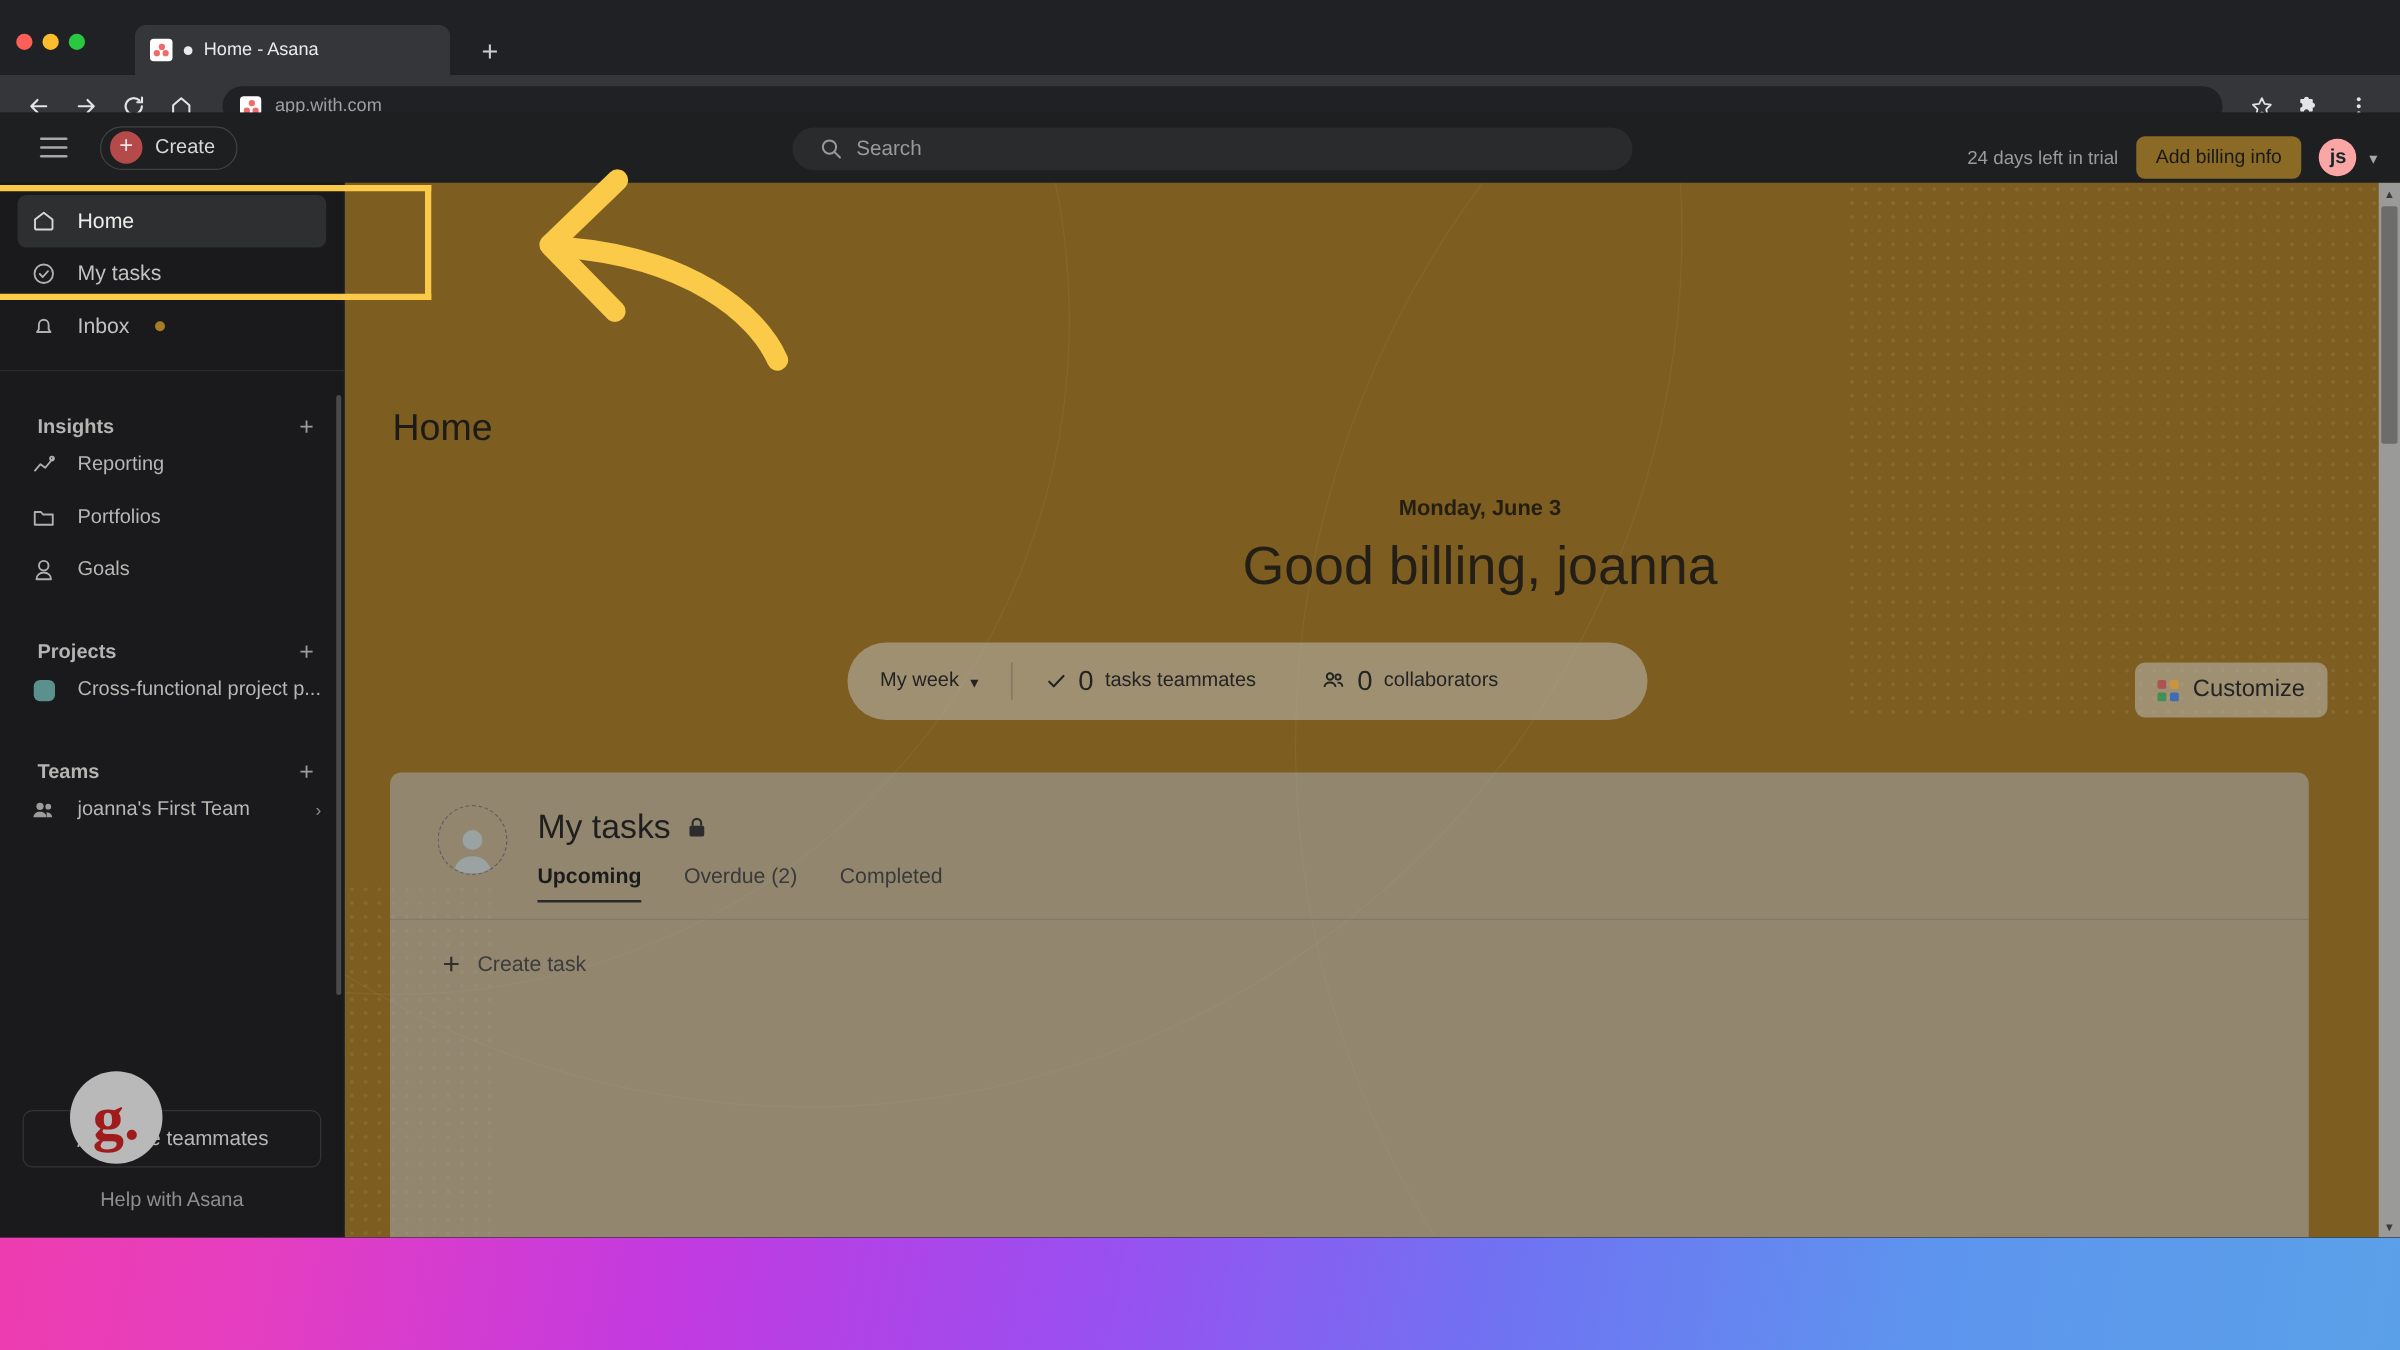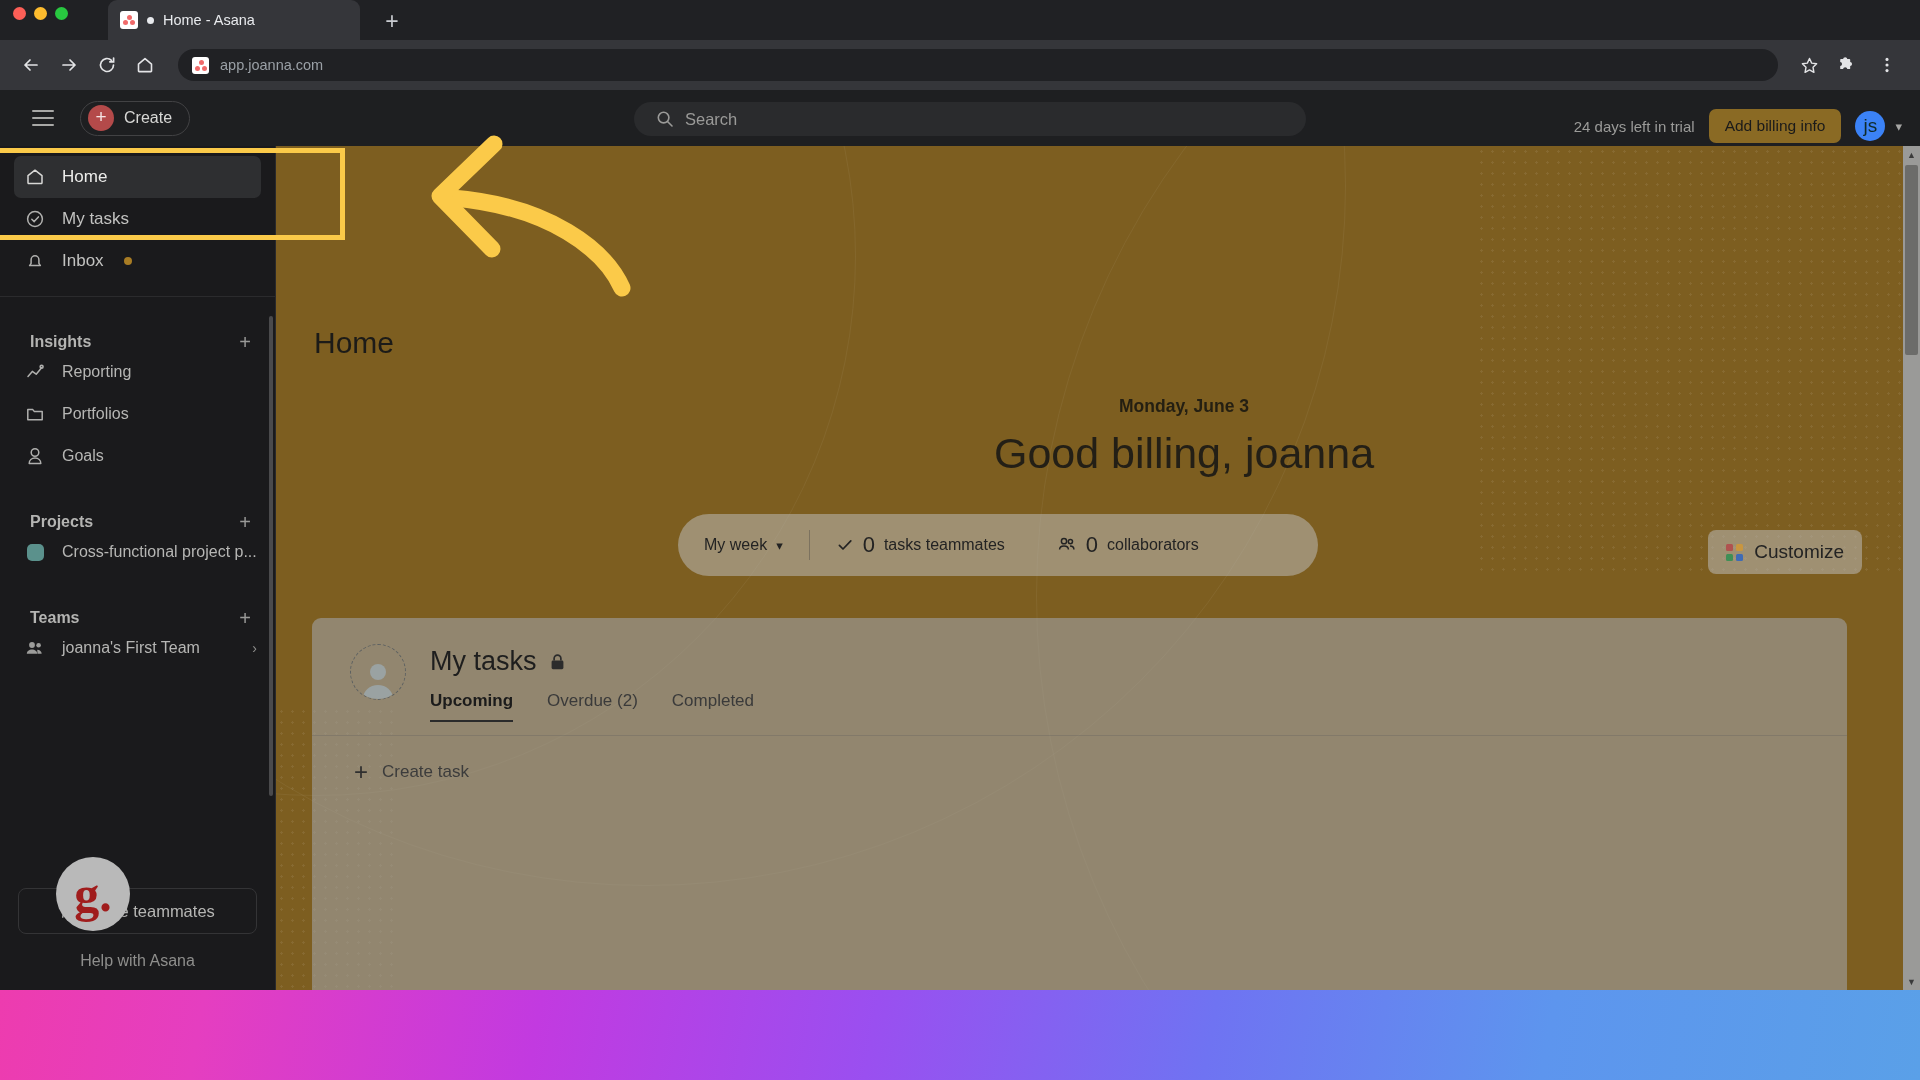--- a/index.html
+++ b/index.html
@@ -23,21 +23,21 @@
     width: 1920px; height: 990px;
     background: #202124;
     overflow: hidden;
   }
 
   
   #tabstrip {
     position: relative;
     height: 40px;
     background: #202124;
-    display: flex; align-items: flex-end;
+    display: flex; align-items: flex-end; margin-top: 20px;
   }
   .traffic-lights {
     position: absolute; left: 13px; top: 7px;
     display: flex; gap: 8px; align-items: center;
     z-index: 5;
   }
   .tl { width: 13px; height: 13px; border-radius: 50%; }
   .tl.red { background: #fc5f57; }
   .tl.yellow { background: #fdbc2e; }
   .tl.green { background: #28c840; }
@@ -154,22 +154,22 @@
   }
   .trial-text { color: #9b9b99; font-size: 15px; }
   #billing-btn {
     height: 34px; padding: 0 16px;
     background: #8a6a24; border-radius: 7px;
     color: #1a1a1a; font-size: 15.5px;
     display: flex; align-items: center;
   }
   #avatar-top {
     width: 30px; height: 30px; border-radius: 50%;
-    background: #3b82f6;
-    color: #0f2a28; font-size: 19px; font-weight: 400;
+    background: #fca5a5;
+    color: #0f2a28; font-size: 16px; font-weight: 700;
     display: flex; align-items: center; justify-content: center;
   }
   .chev-down { color: #a6a6a4; font-size: 13px; margin-left: -4px; }
 
   
   #sidebar {
     position: absolute; left: 0; top: 56px;
     width: 276px; height: 844px;
     background: #1a1a1c;
     border-right: 1px solid #2a2a2c;
@@ -409,21 +409,21 @@
         <path d="M3.5 9.2 10 3.6l6.5 5.6V16a.6.6 0 0 1-.6.6H4.1a.6.6 0 0 1-.6-.6z"></path>
       </svg>
     </div>
 
     <div id="omnibox">
       <span class="favicon">
         <i class="a"></i>
           <i class="b"></i>
           <i class="c"></i>
       </span>
-      <span class="url-text">app.joanna.com</span>
+      <span class="url-text">app.with.com</span>
     </div>
 
     <div class="tbtn">
       <svg width="19" height="19" viewBox="0 0 20 20" fill="none" stroke="#e3e4e6" stroke-width="1.5" stroke-linejoin="round">
         <path d="M10 2.6l2.3 4.9 5.2.7-3.8 3.7.95 5.3L10 14.7 5.35 17.2l.95-5.3L2.5 8.2l5.2-.7z"></path>
       </svg>
     </div>
     <div class="ext-icons">
       <div class="tbtn">
         <svg width="20" height="20" viewBox="0 0 20 20" fill="#e3e4e6">

